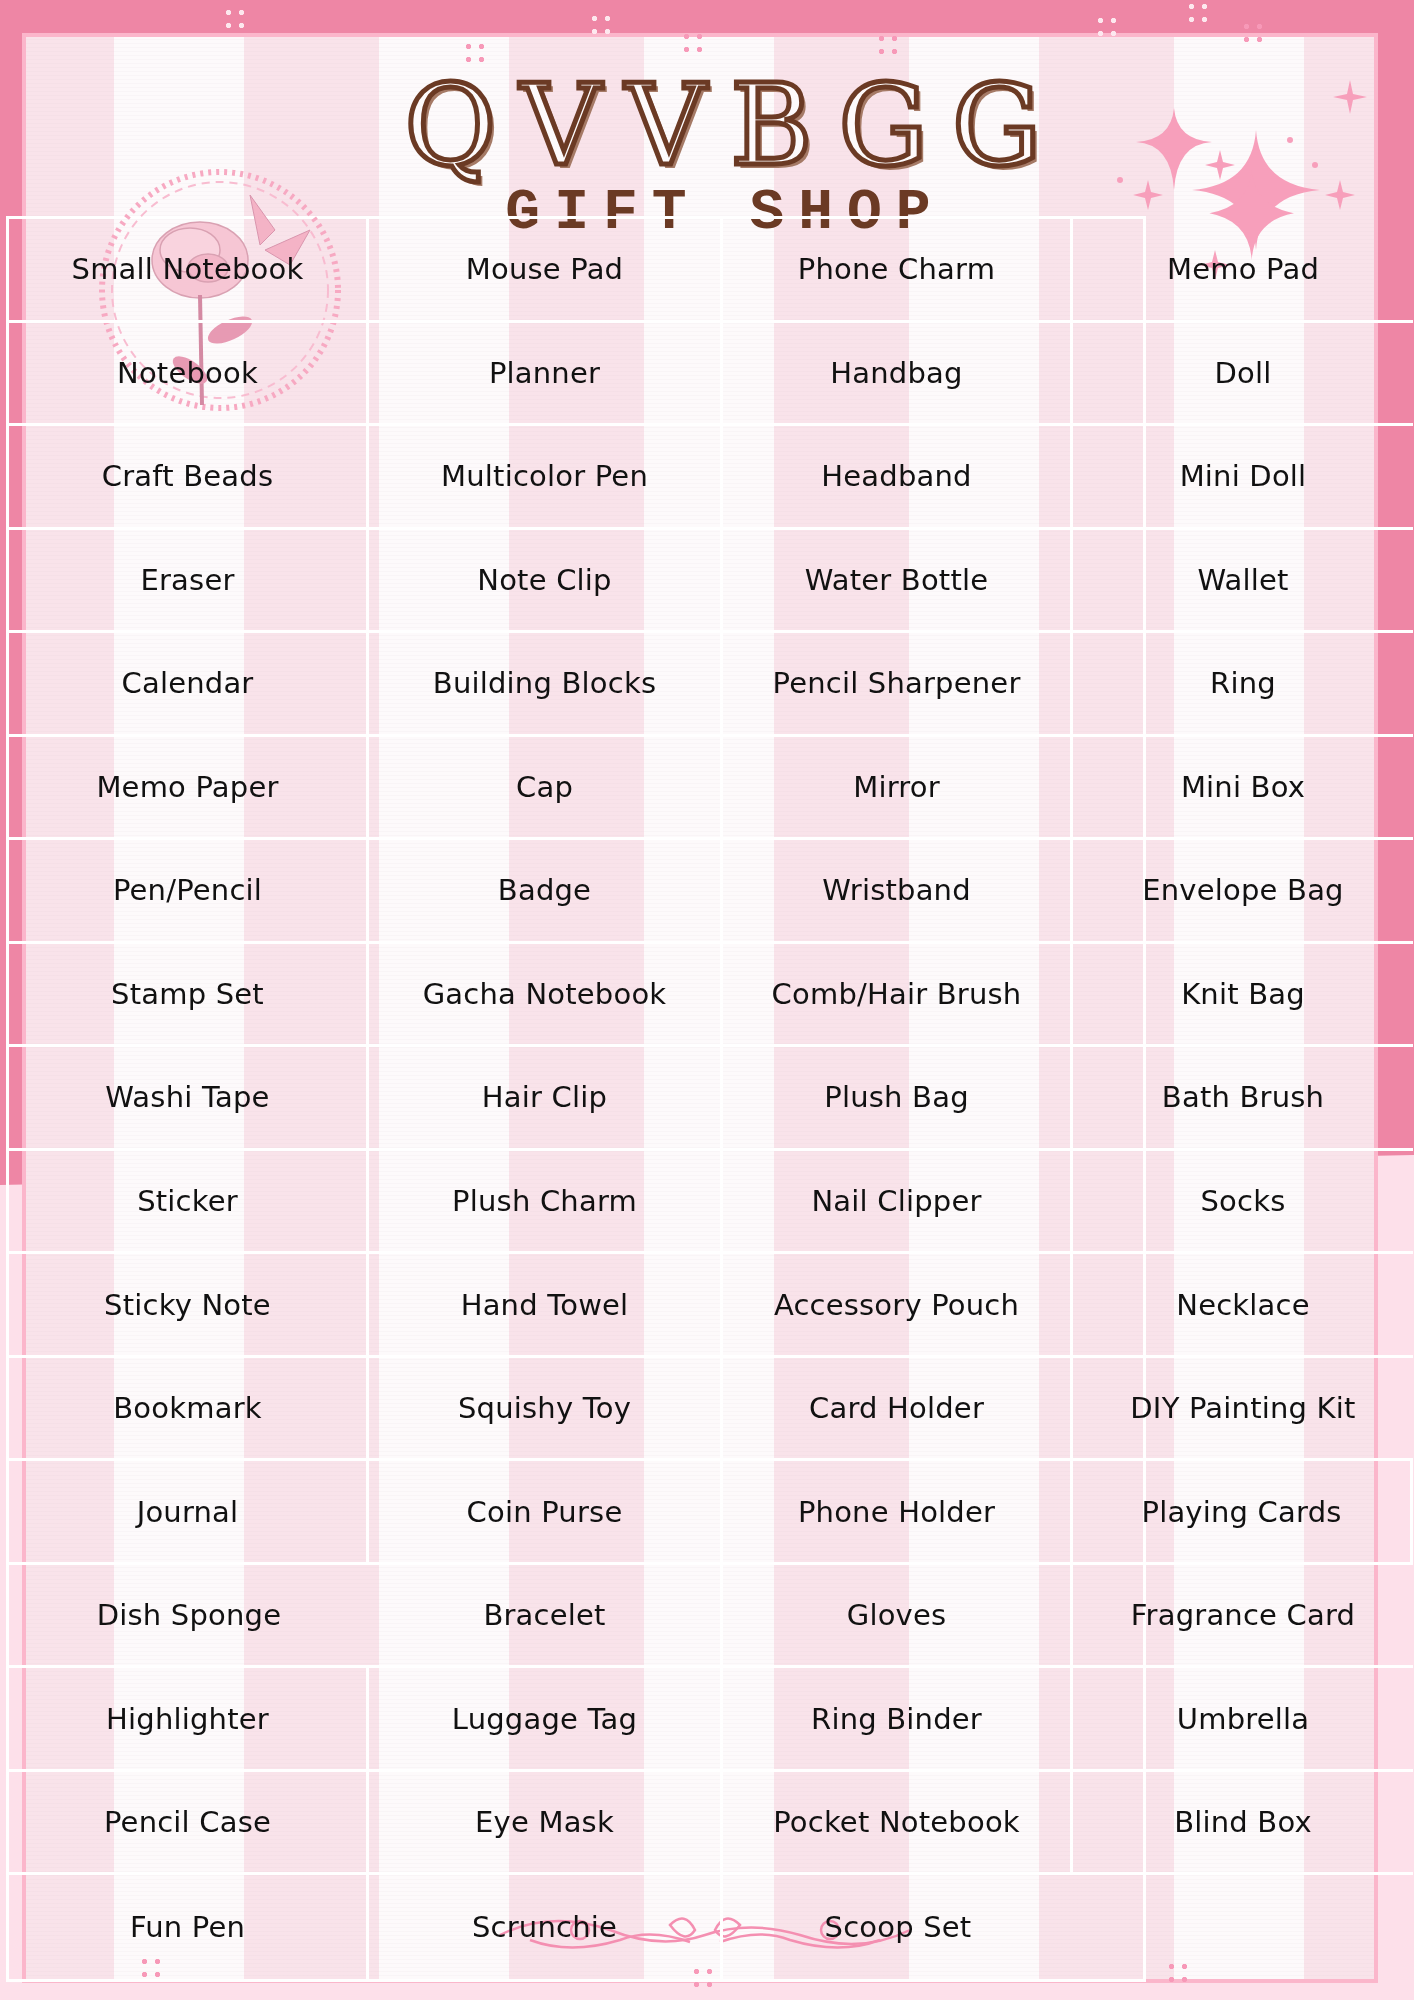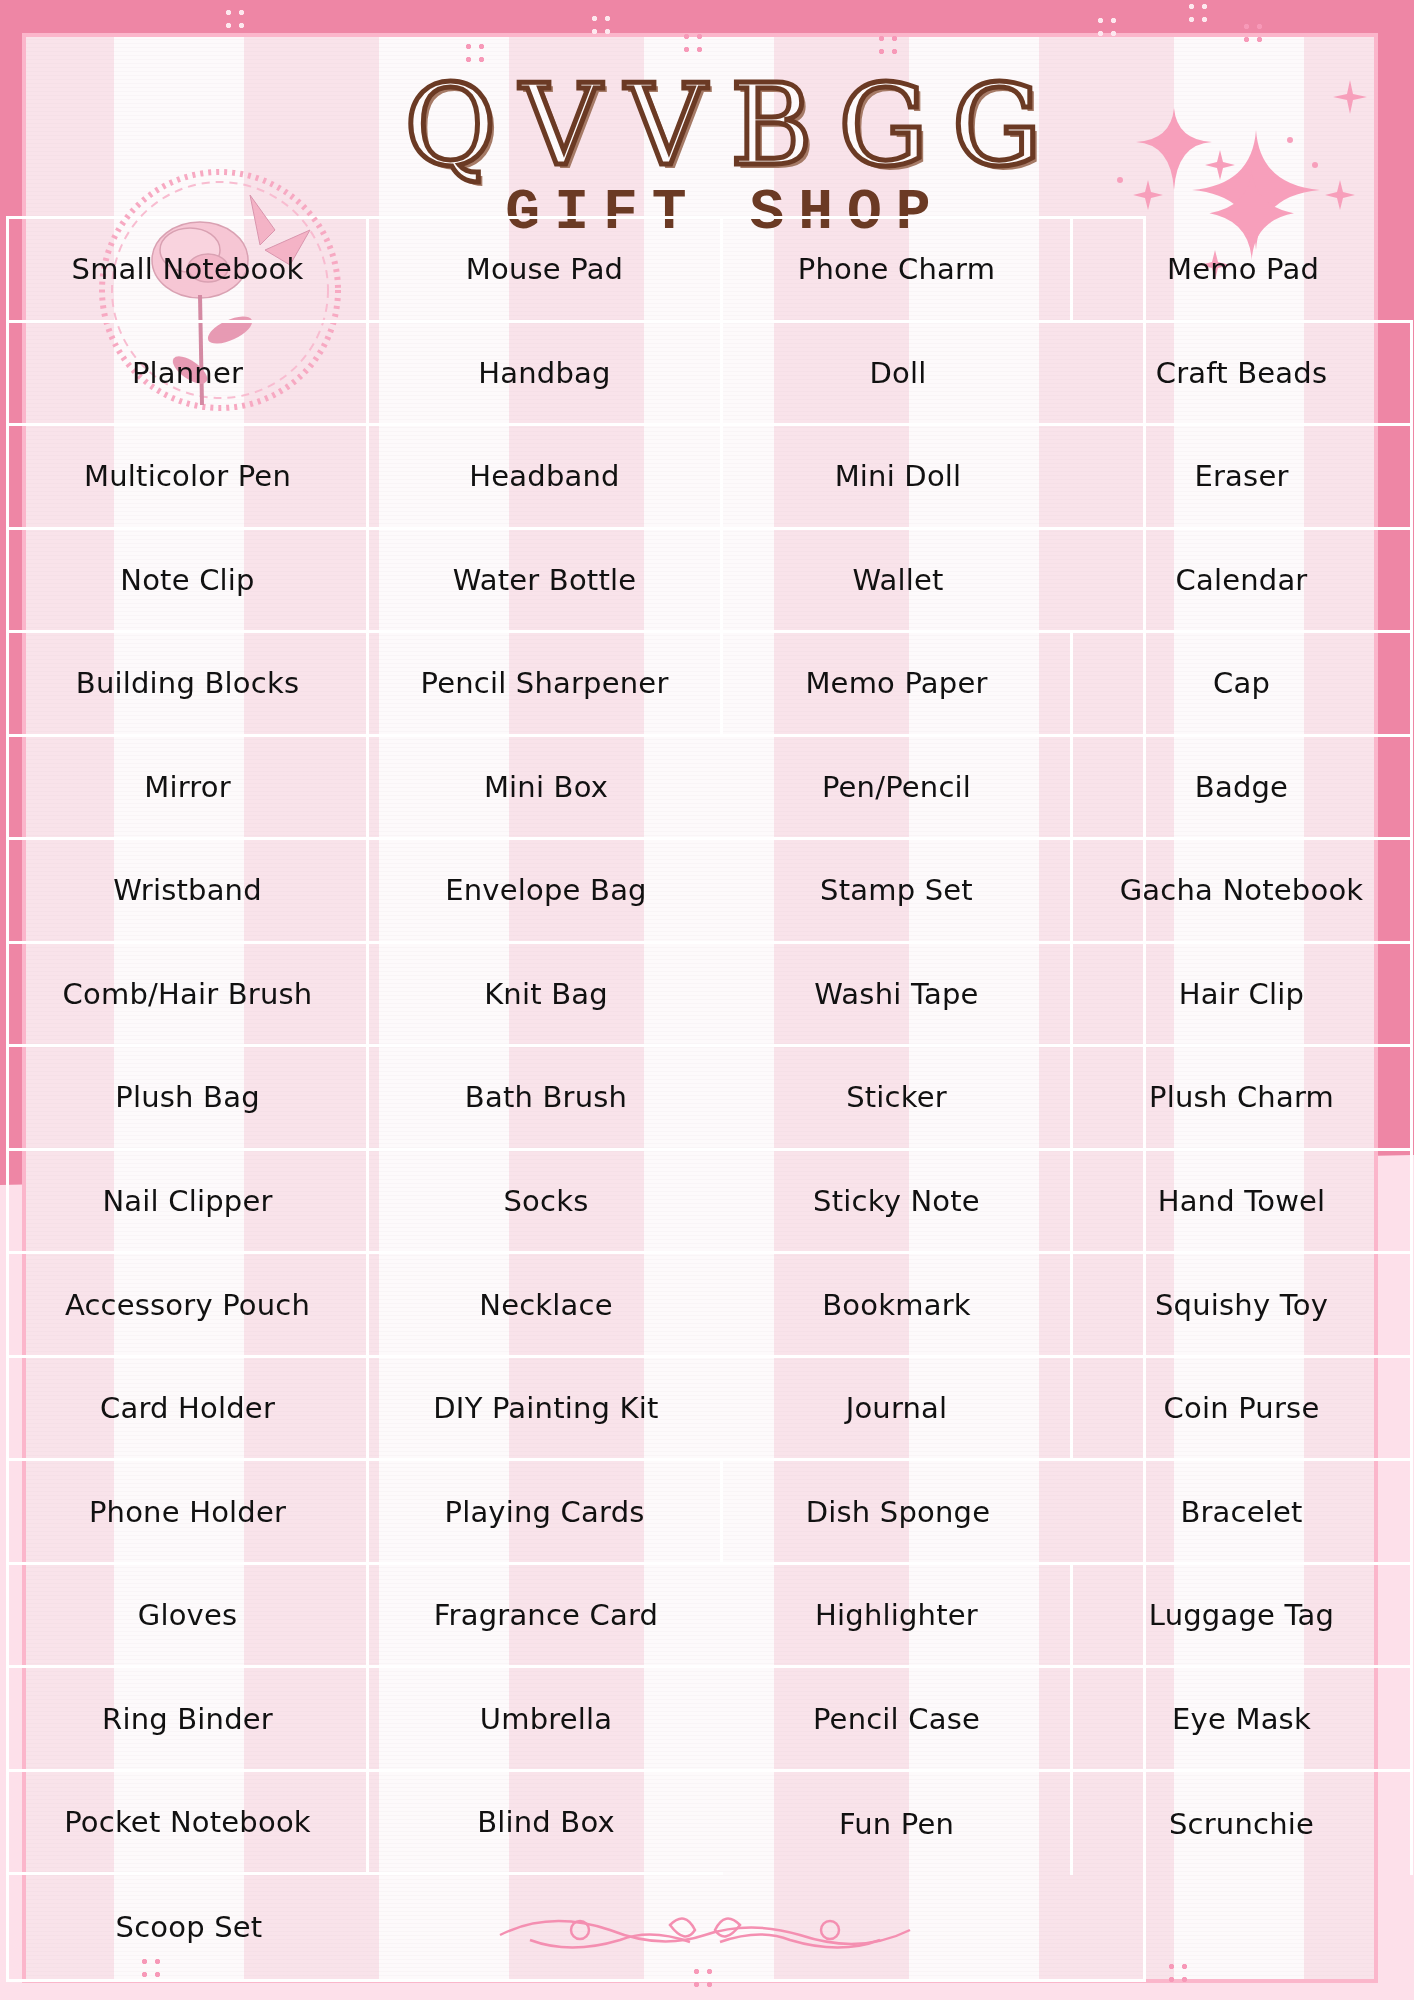--- a/index.html
+++ b/index.html
@@ -146,37 +146,39 @@
   <span class="title-sub">GIFT SHOP</span>
 </header>
 
 <main class="grid">
 
   <div class="cell">Small Notebook</div>
   <div class="cell">Mouse Pad</div>
   <div class="cell">Phone Charm</div>
   <div class="cell last-col">Memo Pad</div>
 
+  <div class="cell">Notebook</div>
   <div class="cell">Planner</div>
   <div class="cell">Handbag</div>
   <div class="cell last-col">Doll</div>
 
   <div class="cell">Craft Beads</div>
   <div class="cell">Multicolor Pen</div>
   <div class="cell">Headband</div>
   <div class="cell last-col">Mini Doll</div>
 
   <div class="cell">Eraser</div>
   <div class="cell">Note Clip</div>
   <div class="cell">Water Bottle</div>
   <div class="cell last-col">Wallet</div>
 
   <div class="cell">Calendar</div>
   <div class="cell">Building Blocks</div>
   <div class="cell">Pencil Sharpener</div>
+  <div class="cell last-col">Ring</div>
 
   <div class="cell">Memo Paper</div>
   <div class="cell">Cap</div>
   <div class="cell">Mirror</div>
   <div class="cell last-col">Mini Box</div>
 
   <div class="cell">Pen/Pencil</div>
   <div class="cell">Badge</div>
   <div class="cell">Wristband</div>
   <div class="cell last-col">Envelope Bag</div>

